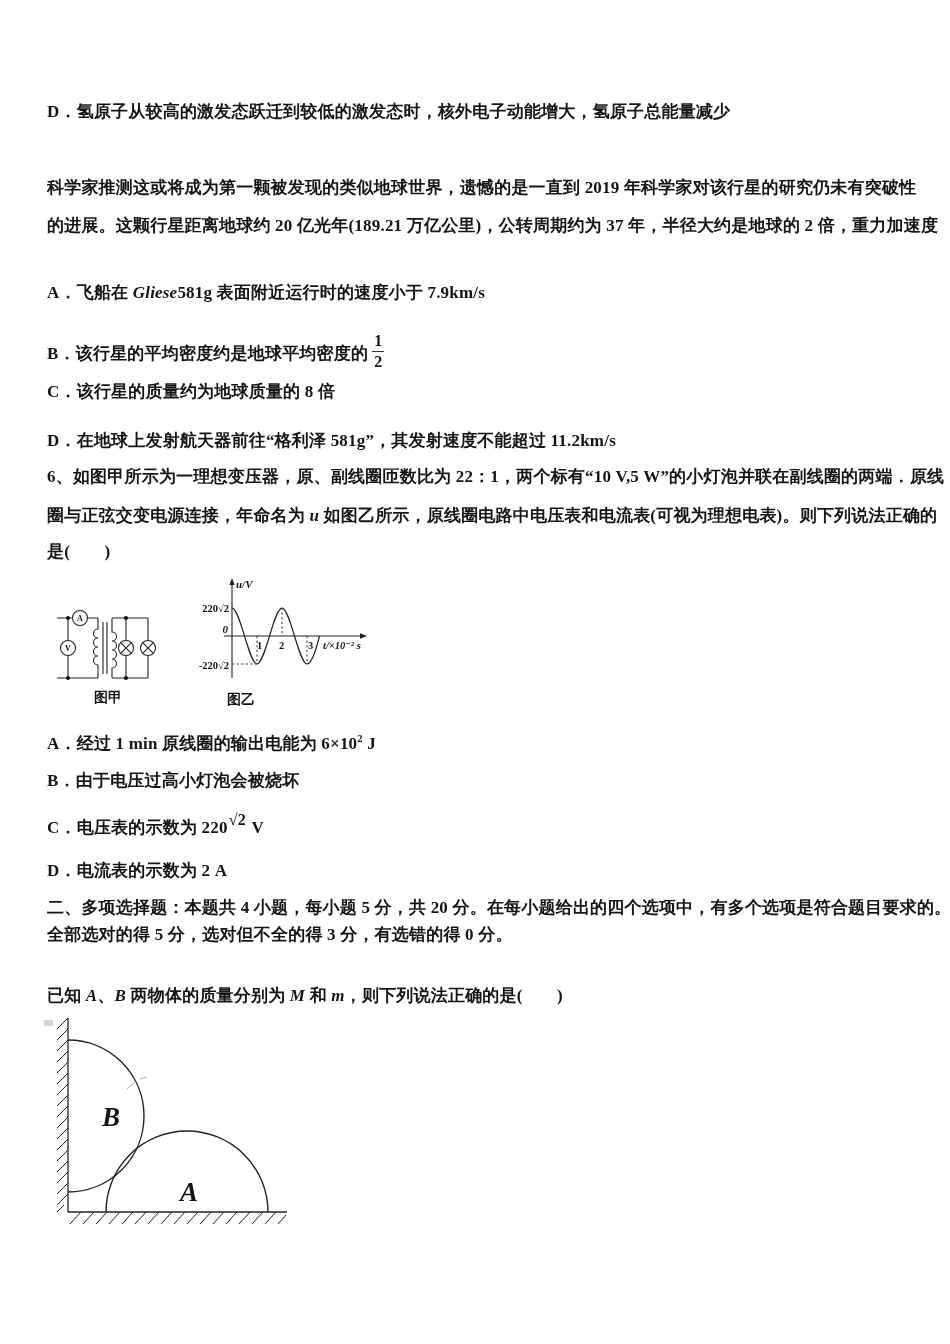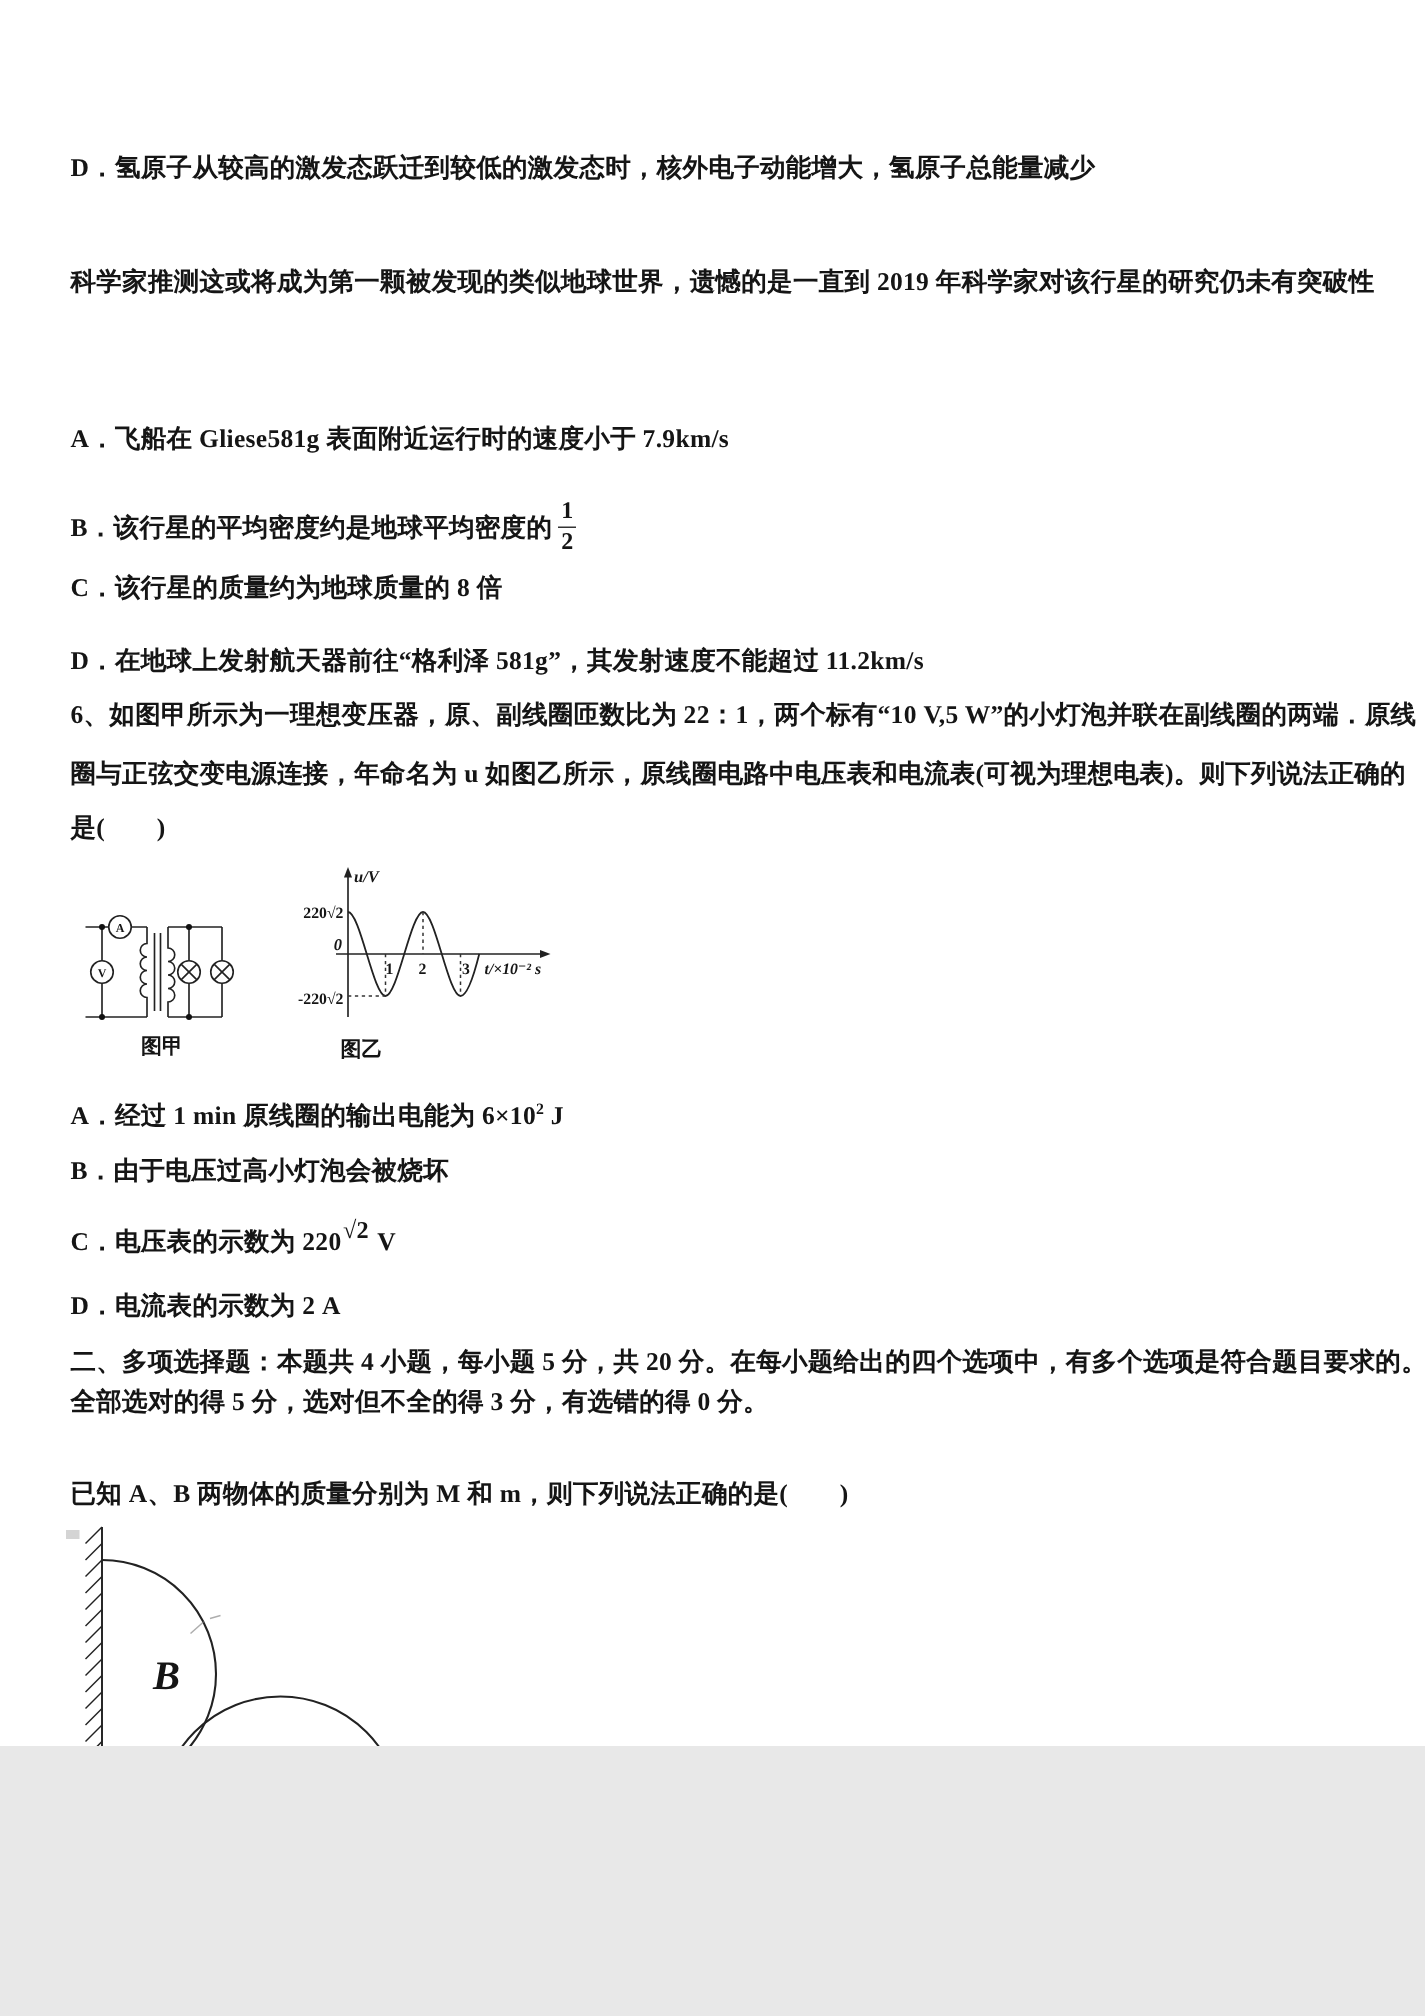--- a/index.html
+++ b/index.html
@@ -1,34 +1,34 @@
 <!DOCTYPE html>
 <html><head>
 <meta charset="utf-8">
 <style>
   html,body{margin:0;padding:0;background:#e8e8e8;}
   .page{
     position:relative;
-    width:950px;height:1164px;
+    width:950px;height:1344px;
     margin:0 auto;
     background:#ffffff;
     font-family:"Liberation Serif","DejaVu Serif",serif;
     color:#151515;
     font-weight:700;
     overflow:hidden;
   }
   .line{
     position:absolute;
     left:47px;
     font-size:17px;
     line-height:24px;
     white-space:nowrap;
     letter-spacing:0.2px;
   }
-  .run-i{}
+  .run-i{font-style:italic;}
   .run-sup{vertical-align:super;font-size:0.62em;line-height:0;}
   .run-radsup{position:relative;top:-0.5em;font-size:0.95em;padding:0 1px;}
   .frac{
     display:inline-block;
     text-align:center;
     font-size:16px;
     line-height:1.05;
     vertical-align:-0.55em;
     margin-left:4px;
   }
@@ -42,20 +42,21 @@
   }
 </style>
 </head>
 <body>
 
 <div class="page">
 
   <div class="line" style="top:100px"><span>D．氢原子从较高的激发态跃迁到较低的激发态时，核外电子动能增大，氢原子总能量减少</span></div>
 
   <div class="line" style="top:176px"><span>科学家推测这或将成为第一颗被发现的类似地球世界，遗憾的是一直到 2019 年科学家对该行星的研究仍未有突破性</span></div>
+  <div class="line" style="top:214px"><span>的进展。这颗行星距离地球约 20 亿光年(189.21 万亿公里)，公转周期约为 37 年，半径大约是地球的 2 倍，重力加速度</span></div>
 
   <div class="line" style="top:281px"><span>A．飞船在 </span><span class="run-i">Gliese</span><span>581g 表面附近运行时的速度小于 7.9km/s</span></div>
   <div class="line" style="top:333px"><span>B．该行星的平均密度约是地球平均密度的</span><span class="frac"><span class="num">1</span><span class="bar"></span><span class="den">2</span></span></div>
   <div class="line" style="top:380px"><span>C．该行星的质量约为地球质量的 8 倍</span></div>
   <div class="line" style="top:429px"><span>D．在地球上发射航天器前往“格利泽 581g”，其发射速度不能超过 11.2km/s</span></div>
 
   <div class="line" style="top:465px"><span>6、如图甲所示为一理想变压器，原、副线圈匝数比为 22：1，两个标有“10 V,5 W”的小灯泡并联在副线圈的两端．原线</span></div>
   <div class="line" style="top:504px"><span>圈与正弦交变电源连接，年命名为 </span><span class="run-i">u</span><span> 如图乙所示，原线圈电路中电压表和电流表(可视为理想电表)。则下列说法正确的</span></div>
   <div class="line" style="top:540px"><span>是(　　)</span></div>
 

